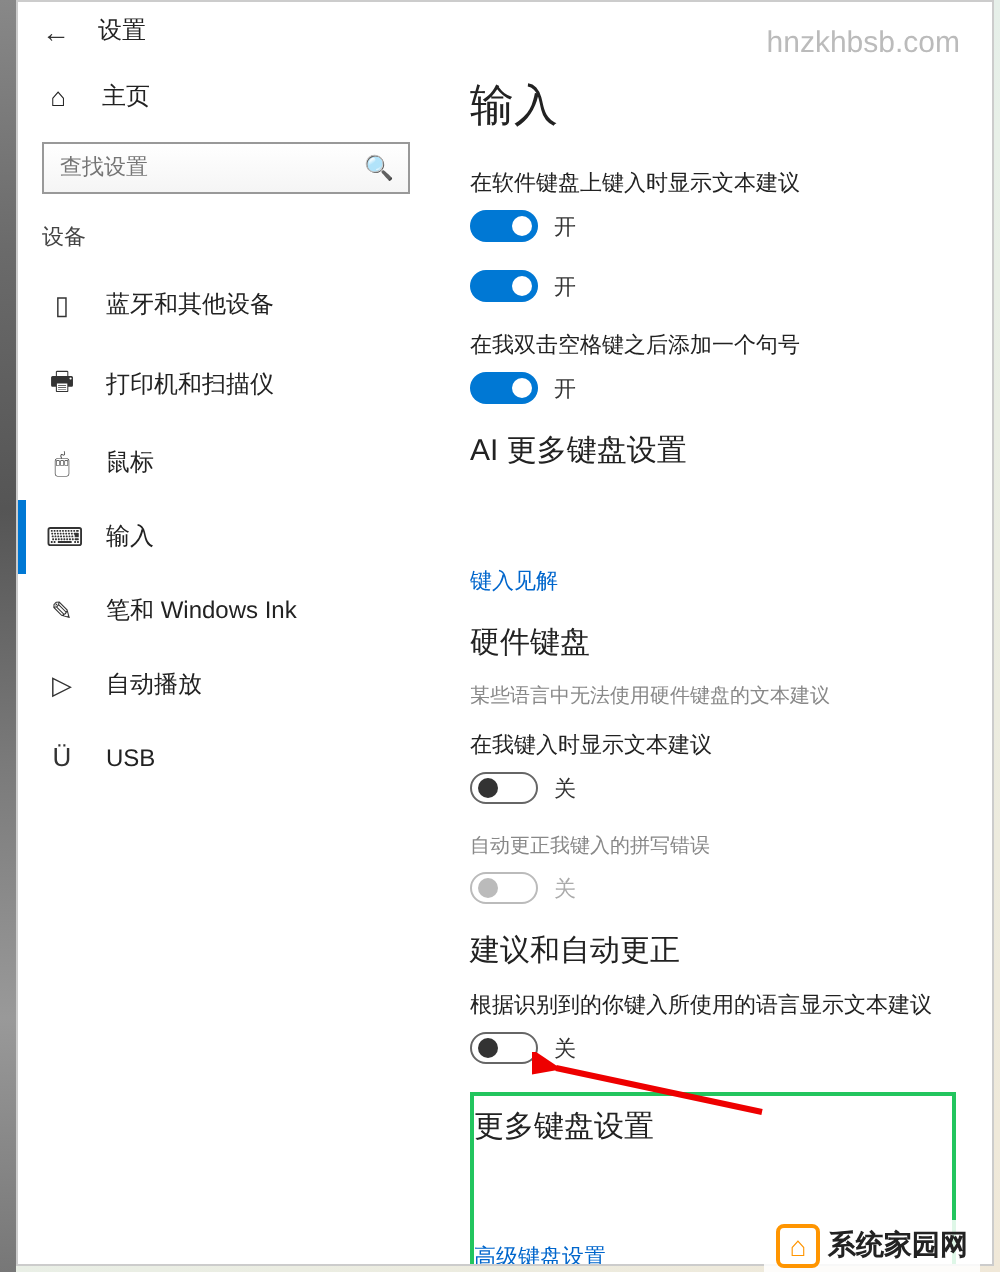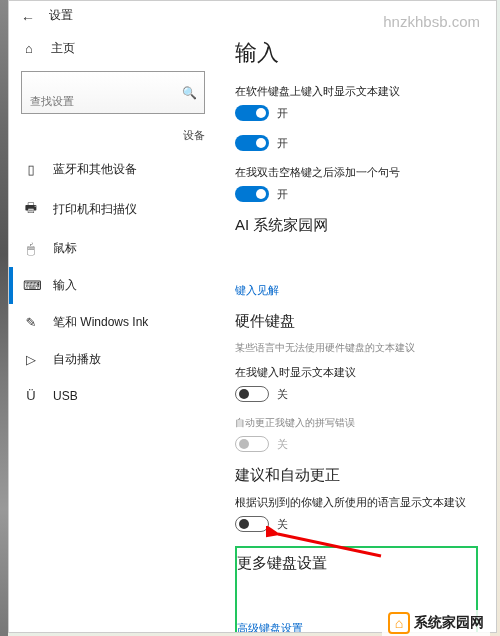--- a/index.html
+++ b/index.html
@@ -38,40 +38,39 @@
       padding: 8px 12px;
       gap: 14px;
       font-size: 12px;
       color: #222;
     }
     .home .icon { width: 16px; text-align: center; font-size: 13px; }
     .search-wrap { padding: 6px 12px 10px 12px; }
     .search {
       width: 100%;
       border: 1px solid #999;
-      padding: 23px 26px 6px 8px;
+      padding: 6px 26px 6px 8px;
       font-size: 11px;
       color: #666;
       background: linear-gradient(to bottom, #fff, #f5f5f5);
       position: relative;
       font-family: Liberation Serif, serif;
     }
     .search-box { position: relative; }
     .search-glass {
       position: absolute;
       right: 8px; top: 50%;
       transform: translateY(-50%);
       font-size: 12px;
       color: #555;
     }
     .section-label {
-      padding: 4px 12px 8px 24px;
+      padding: 4px 12px 8px 12px;
       font-size: 11px;
       color: #444;
-      text-align: right;
     }
     .nav-item {
       display: flex;
       align-items: center;
       gap: 14px;
       padding: 10px 12px 10px 14px;
       font-size: 12px;
       color: #222;
       cursor: pointer;
     }
@@ -246,21 +245,21 @@
       <div class="setting">
         <div class="lbl">在我双击空格键之后添加一个句号</div>
         <div class="toggle-row">
           <div class="toggle on">
               <div class="knob"></div>
             </div>
           <span class="toggle-text">开</span>
         </div>
       </div>
 
-      <div class="h2">AI 系统家园网</div>
+      <div class="h2">AI 更多键盘设置</div>
       <a class="link">键入见解</a>
 
       <div class="h2">硬件键盘</div>
       <div class="desc">某些语言中无法使用硬件键盘的文本建议</div>
 
       <div class="setting">
         <div class="lbl">在我键入时显示文本建议</div>
         <div class="toggle-row">
           <div class="toggle off">
               <div class="knob"></div>

